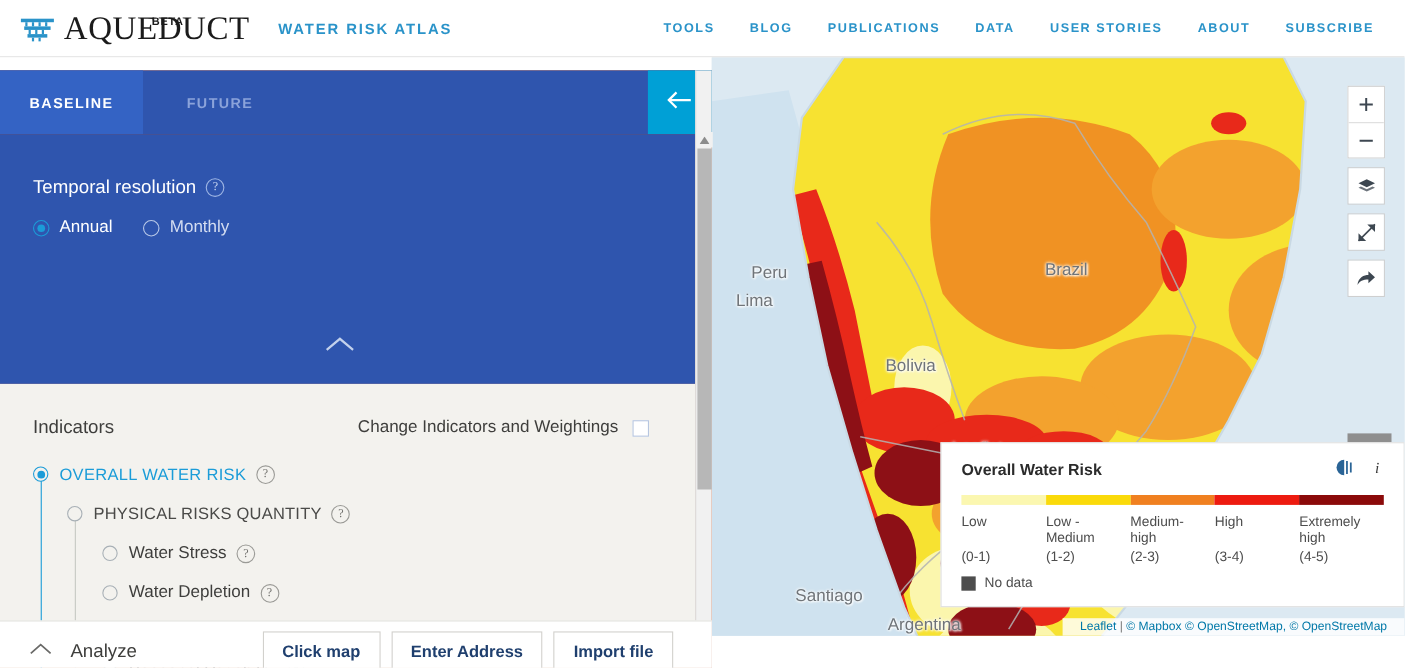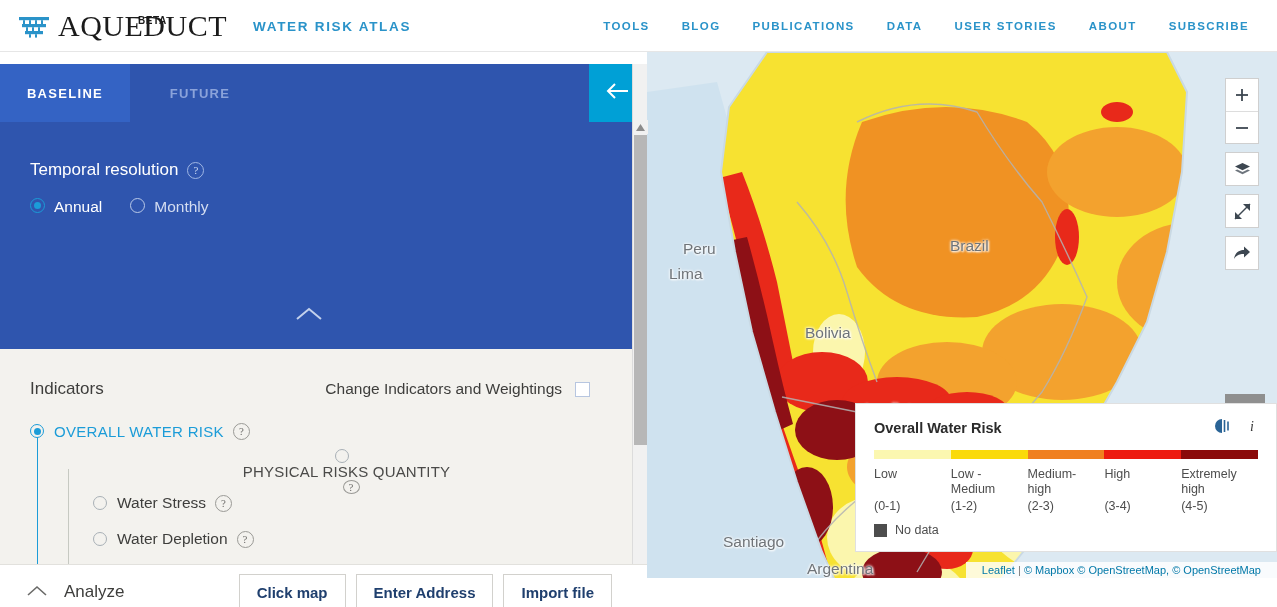--- a/index.html
+++ b/index.html
@@ -78,21 +78,21 @@
   .help-dot {
     display: inline-flex; align-items: center; justify-content: center;
     width: 17px; height: 17px; border-radius: 50%;
     border: 1px solid #9fb6e4; color: #cfdcf4;
     font-size: 11px; margin-left: 9px; cursor: pointer;
     font-family: "Liberation Serif", serif;
   }
   .help-dot.dark { border-color: #9a9a96; color: #6d6d6a; }
 
   .radio-row { display: flex; align-items: center; padding: 18px 0 0 30px; gap: 28px; }
-  .radio-item { display: flex; align-items: flex-start; cursor: pointer; }
+  .radio-item { display: flex; align-items: center; cursor: pointer; }
   .radio-mark {
     width: 15px; height: 15px; border-radius: 50%;
     border: 1px solid #b9c9e8; display: inline-block;
     position: relative; margin-right: 9px; flex: none;
   }
   .radio-mark.on { border-color: #1b9cd8; }
   .radio-mark.on::after {
     content: ""; position: absolute; left: 3px; top: 3px;
     width: 7px; height: 7px; border-radius: 50%; background: #1b9cd8;
   }
@@ -132,21 +132,21 @@
   .radio-hollow {
     width: 14px; height: 14px; border-radius: 50%;
     border: 1px solid #a8b0b6; background: #f3f2ee;
     margin-right: 10px; flex: none; position: relative; cursor: pointer;
   }
   .radio-hollow.sel { border-color: #1b9cd8; }
   .radio-hollow.sel::after {
     content: ""; position: absolute; left: 2.5px; top: 2.5px;
     width: 7px; height: 7px; border-radius: 50%; background: #1b9cd8;
   }
-  .indent1 { padding-left: 31px; flex-direction: column; }
+  .indent1 { padding-left: 31px; }
   .indent2 { padding-left: 63px; }
   .vline { position: absolute; width: 1px; background: #1b9cd8; }
   .vline.a { left: 37px; top: 34px; height: 180px; }
   .vline.b { left: 68px; top: 70px; height: 150px; background: #c6c9c2; }
 
   
   .panel-scrollbar {
     position: absolute; top: 52px; right: 0; width: 15px; height: 555px;
     background: #f1f1f1; border-left: 1px solid #dcdcdc; z-index: 31;
   }

